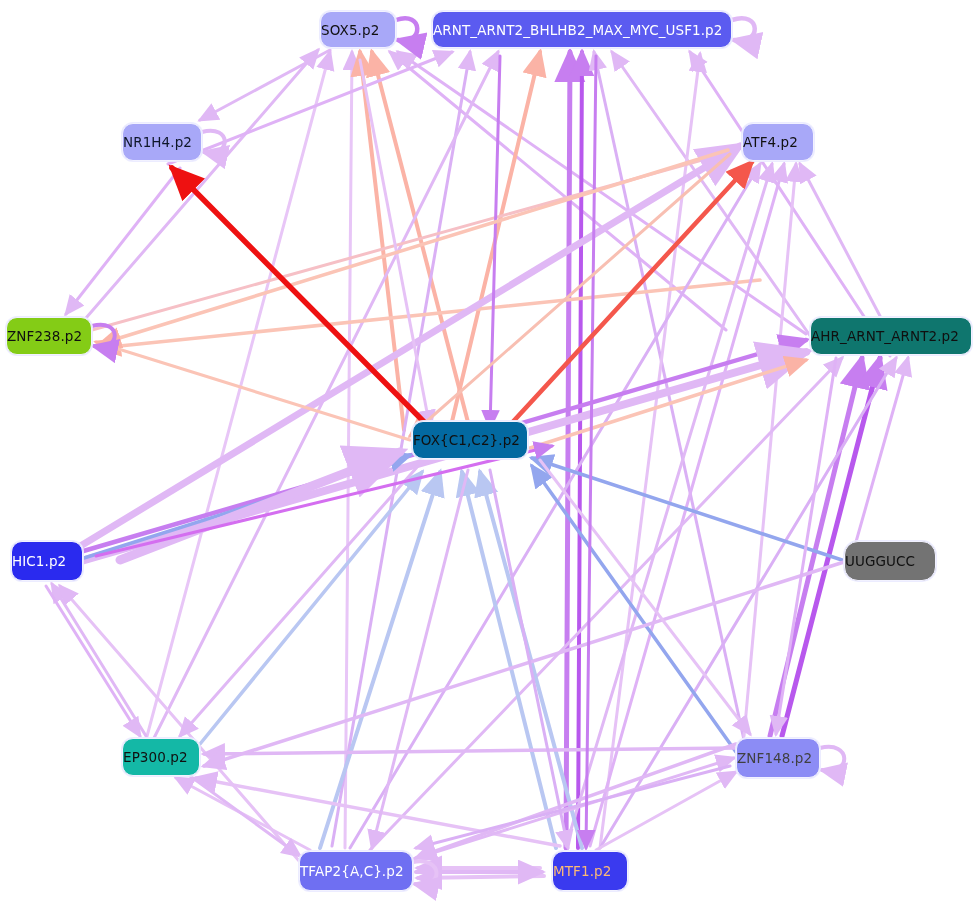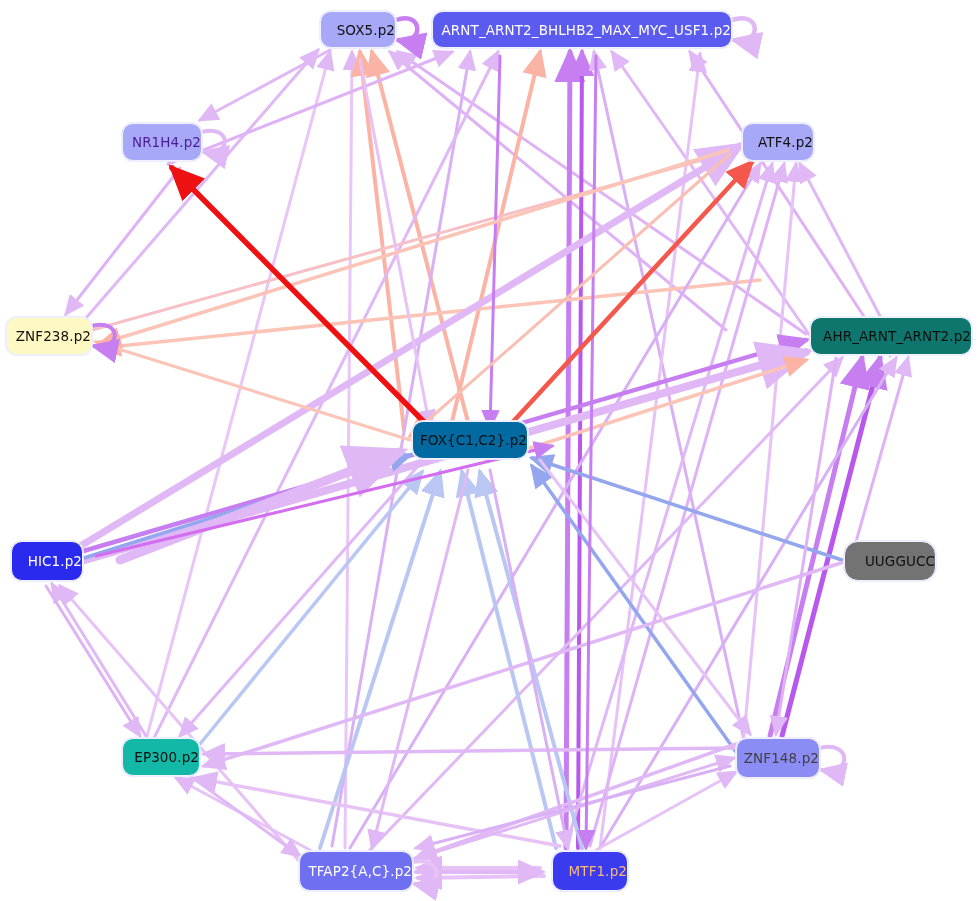--- a/index.html
+++ b/index.html
@@ -5,21 +5,21 @@
 <style>
   html,body{margin:0;padding:0;background:#ffffff;}
   body{
     font-family:"DejaVu Sans","Liberation Sans",sans-serif;
     width:978px;height:901px;overflow:hidden;position:relative;
   }
   #graph-canvas{position:absolute;left:0;top:0;width:978px;height:901px;}
   .node{
     position:absolute;
     box-sizing:border-box;
-    display:flex;align-items:center;justify-content:flex-end;
+    display:flex;align-items:center;justify-content:flex-start;
     border-radius:11px;
     border:1px solid #f2f2ff;
     box-shadow:0 0 0 1px rgba(235,235,255,0.95);
     white-space:nowrap;
     font-size:13.5px;
     letter-spacing:0.1px;
     z-index:20;
   }
   .node span{pointer-events:none;}
 </style>
@@ -152,29 +152,29 @@
 </svg>
 
 <div class="node" style="left:320px;top:11px;width:76px;height:37px;background:#a8a8f8;color:#101010;">
   <span>SOX5.p2</span>
 </div>
 
 <div class="node" style="left:432px;top:11px;width:300px;height:37px;background:#5b5bf0;color:#ffffff;">
   <span>ARNT_ARNT2_BHLHB2_MAX_MYC_USF1.p2</span>
 </div>
 
-<div class="node" style="left:122px;top:123px;width:80px;height:38px;background:#a8a8f8;color:#4c1d95;">
+<div class="node" style="left:122px;top:123px;width:80px;height:38px;background:#a8a8f8;color:#0f172a;">
   <span>NR1H4.p2</span>
 </div>
 
 <div class="node" style="left:742px;top:123px;width:72px;height:38px;background:#a8a8f8;color:#101010;">
   <span>ATF4.p2</span>
 </div>
 
-<div class="node" style="left:6px;top:317px;width:86px;height:38px;background:#fef9c3;color:#101010;">
+<div class="node" style="left:6px;top:317px;width:86px;height:38px;background:#84cc16;color:#101010;">
   <span>ZNF238.p2</span>
 </div>
 
 <div class="node" style="left:810px;top:317px;width:162px;height:38px;background:#0f766e;color:#101010;">
   <span>AHR_ARNT_ARNT2.p2</span>
 </div>
 
 <div class="node" style="left:412px;top:421px;width:116px;height:38px;background:#0369a1;color:#101010;">
   <span>FOX{C1,C2}.p2</span>
 </div>

